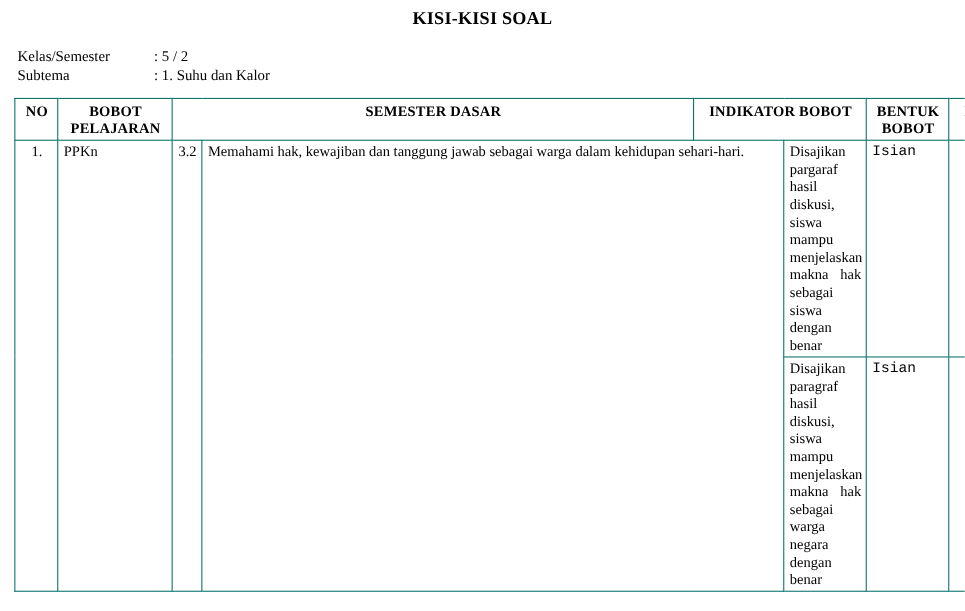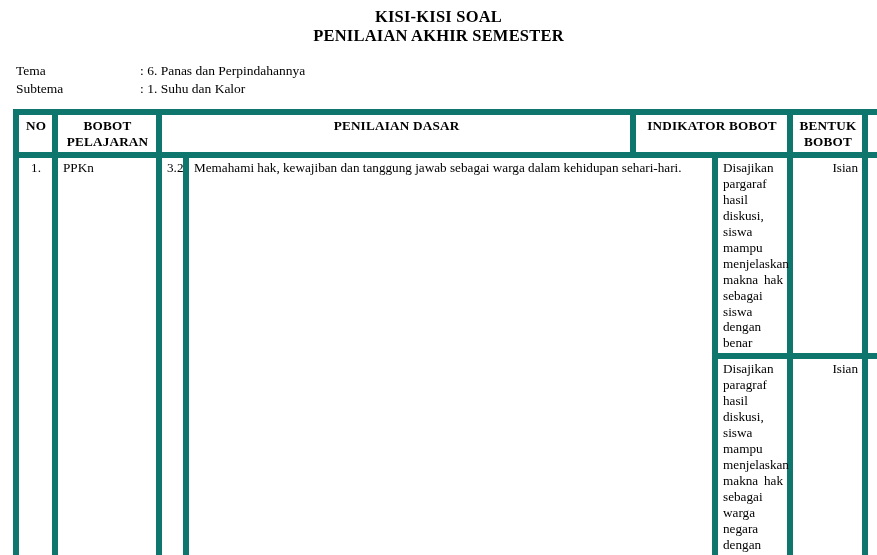--- a/index.html
+++ b/index.html
@@ -58,21 +58,21 @@
     margin-top: 11px;
     margin-left: 13px;
   }
   table.kisi {
     border-collapse: collapse;
     table-layout: fixed;
     width: 850px;
     font-size: 13.2px;
   }
   table.kisi td, table.kisi th {
-    border: 6px solid #0f766e;
+    border: 1px solid #0f766e;
     vertical-align: top;
     padding: 2px 4px 2px 5px;
     line-height: 1.21;
     box-sizing: border-box;
   }
   table.kisi th {
     text-align: center;
     font-weight: bold;
     vertical-align: top;
     padding-top: 3px;
@@ -83,40 +83,39 @@
   .col-muatan  { width: 104px; }
   .col-code    { width: 27px; }
   .col-kd      { width: 447px; }
   .col-ind     { width: 82px; }
   .col-bentuk  { width: 75px; }
   .col-bobot   { width: 75px; }
   .col-nosoal  { width: 75px; }
 
   td.c-no      { text-align: center; }
   td.c-code    { text-align: center; }
-  td.c-bentuk  { text-align: right; }
+  td.c-bentuk  { text-align: left; font-family: Liberation Mono, monospace; }
   td.c-bobot   { text-align: center; }
   td.c-nosoal  { text-align: center; }
   td.justify   { text-align: justify; text-justify: inter-word; }
   td.c-muatan  { text-align: left; }
 </style>
 </head>
 <body>
 
 <div class="page">
 
   <div class="title-block">
     <div class="title-line">KISI-KISI SOAL</div>
-    <div class="title-line">PENILAIAN AKHIR SEMESTER</div>
   </div>
 
   <div class="meta">
     <div class="meta-row">
-      <span class="meta-label">Tema</span>
-      <span class="meta-value">: 6. Panas dan Perpindahannya</span>
+      <span class="meta-label">Kelas/Semester</span>
+      <span class="meta-value">: 5 / 2</span>
     </div>
     <div class="meta-row">
       <span class="meta-label">Subtema</span>
       <span class="meta-value">: 1. Suhu dan Kalor</span>
     </div>
   </div>
 
   <div class="table-wrap">
     <table class="kisi">
       <colgroup>
@@ -126,21 +125,21 @@
         <col class="col-kd">
         <col class="col-ind">
         <col class="col-bentuk">
         <col class="col-bobot">
         <col class="col-nosoal">
       </colgroup>
       <thead>
         <tr>
           <th>NO</th>
           <th>BOBOT PELAJARAN</th>
-          <th colspan="2">PENILAIAN DASAR</th>
+          <th colspan="2">SEMESTER DASAR</th>
           <th colspan="2">INDIKATOR BOBOT</th>
           <th>BENTUK BOBOT</th>
           <th>BOBOT</th>
           <th>NO SOAL</th>
         </tr>
       </thead>
       <tbody>
 
         <tr>
           <td class="c-no" rowspan="3">1.</td>

